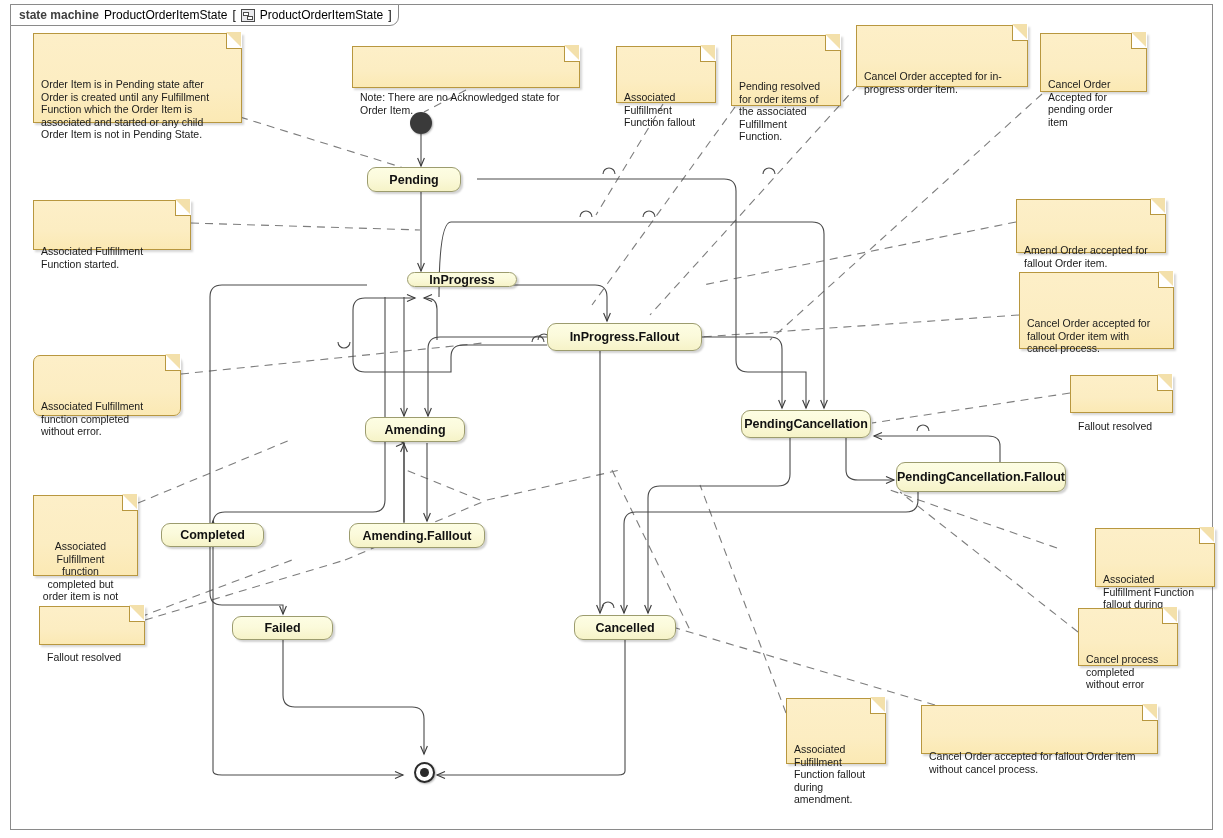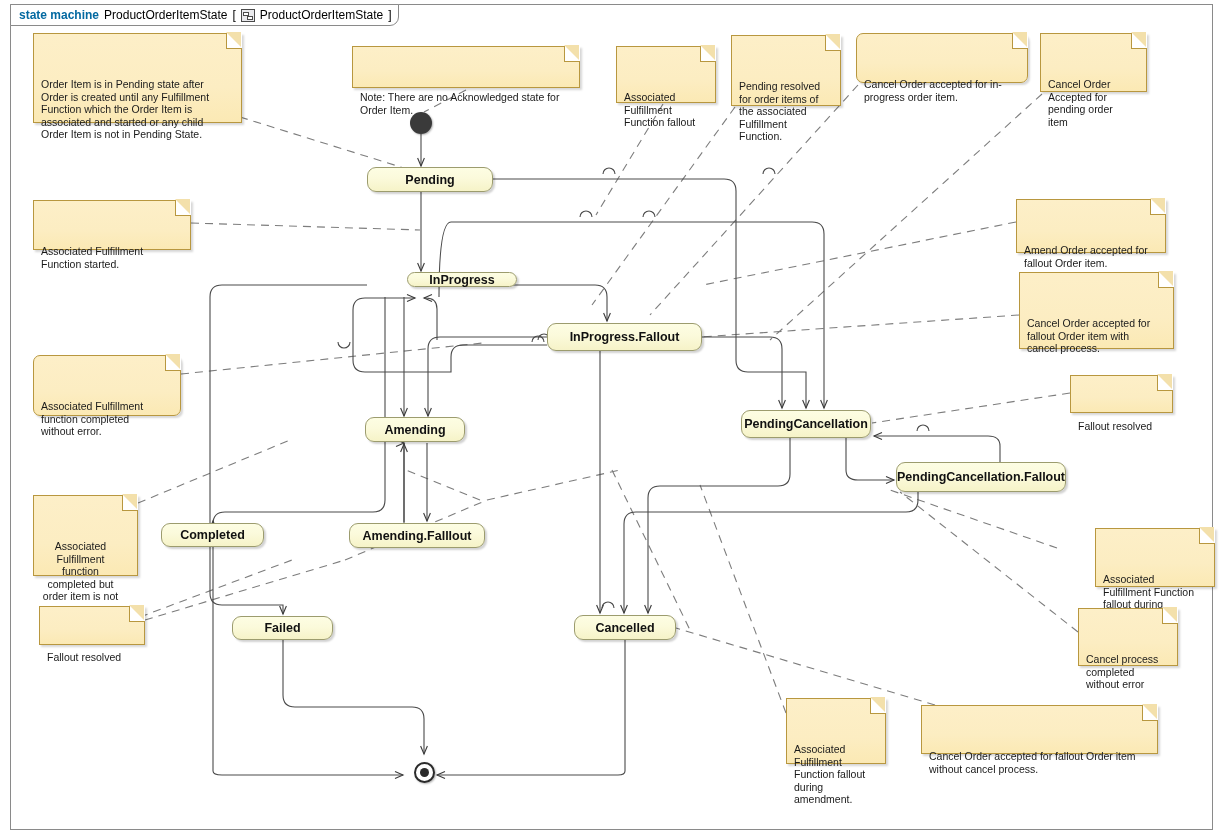--- a/index.html
+++ b/index.html
@@ -7,21 +7,21 @@
   body{font-family:"Liberation Sans","DejaVu Sans",sans-serif;}
   #canvas{position:relative;width:1223px;height:838px;background:#ffffff;overflow:hidden;}
 
   
   #frame{position:absolute;left:10px;top:4px;width:1203px;height:826px;
          border:1px solid #8a8a8a;background:#fff;box-sizing:border-box;}
   #frame-tab{position:absolute;left:10px;top:4px;height:22px;
              border:1px solid #8a8a8a;background:#fff;box-sizing:border-box;
              display:flex;align-items:center;padding:0 6px 0 8px;gap:5px;
              border-bottom-right-radius:9px;white-space:nowrap;z-index:7;}
-  #frame-tab .kw{font-weight:bold;font-size:12px;color:#0369a1;}
+  #frame-tab .kw{font-weight:bold;font-size:12px;color:#404040;}
   #frame-tab .nm{font-size:12px;color:#000;}
   #frame-tab .br{font-size:12px;color:#000;}
   .tabicon{display:inline-block;width:14px;height:13px;position:relative;
            border:1px solid #4a4a4a;background:#e9e9ec;box-sizing:border-box;}
   .tabicon:before{content:"";position:absolute;left:1px;top:2px;width:6px;height:4px;
            border:1px solid #4a4a4a;background:#fff;box-sizing:border-box;}
   .tabicon:after{content:"";position:absolute;left:5px;top:6px;width:6px;height:4px;
            border:1px solid #4a4a4a;background:#fff;box-sizing:border-box;}
 
   
@@ -165,21 +165,21 @@
       <path d="M643,217 a6,6 0 0 1 12,0"></path>
       <path d="M538,340 a6,6 0 0 1 12,0"></path>
       <path d="M428,362 a6,6 0 0 0 12,0" transform="translate(-90,-20)"></path>
       <path d="M532,342 a6,6 0 0 1 12,0"></path>
       <path d="M917,431 a6,6 0 0 1 12,0"></path>
       <path d="M602,608 a6,6 0 0 1 12,0"></path>
     </g>
   </svg>
 
   <div id="states-host">
-      <div class="state" style="left: 367px; top: 167px; width: 126px; height: 25px;">
+      <div class="state" style="left: 367px; top: 167px; width: 94px; height: 25px;">
         <span>Pending</span>
       </div>
       <div class="state" style="left: 367px; top: 272px; width: 110px; height: 15px; margin-left: 40px;">
         <span>InProgress</span>
       </div>
       <div class="state" style="left: 547px; top: 323px; width: 155px; height: 28px;">
         <span>InProgress.Fallout</span>
       </div>
       <div class="state" style="left: 365px; top: 417px; width: 100px; height: 25px;">
         <span>Amending</span>
@@ -217,21 +217,21 @@
         <div class="txt">Note: There are no Acknowledged  state for Order Item.</div>
       </div>
       <div class="note pad-right" style="left: 616px; top: 46px; width: 100px; height: 57px;">
         <span class="dogear"></span>
         <div class="txt">Associated Fulfillment Function fallout</div>
       </div>
       <div class="note pad-right" style="left: 731px; top: 35px; width: 110px; height: 71px;">
         <span class="dogear"></span>
         <div class="txt">Pending resolved for order items of the associated Fulfillment Function.</div>
       </div>
-      <div class="note pad-right" style="left: 856px; top: 33px; width: 172px; height: 50px; border-radius: 7px;">
+      <div class="note pad-right" style="left: 856px; top: 25px; width: 172px; height: 62px;">
         <span class="dogear"></span>
         <div class="txt">Cancel Order accepted for in-progress order item.</div>
       </div>
       <div class="note pad-right" style="left: 1040px; top: 33px; width: 107px; height: 59px;">
         <span class="dogear"></span>
         <div class="txt">Cancel Order Accepted for pending order item</div>
       </div>
       <div class="note pad-right" style="left: 33px; top: 200px; width: 158px; height: 50px;">
         <span class="dogear"></span>
         <div class="txt">Associated Fulfillment Function started.</div>

